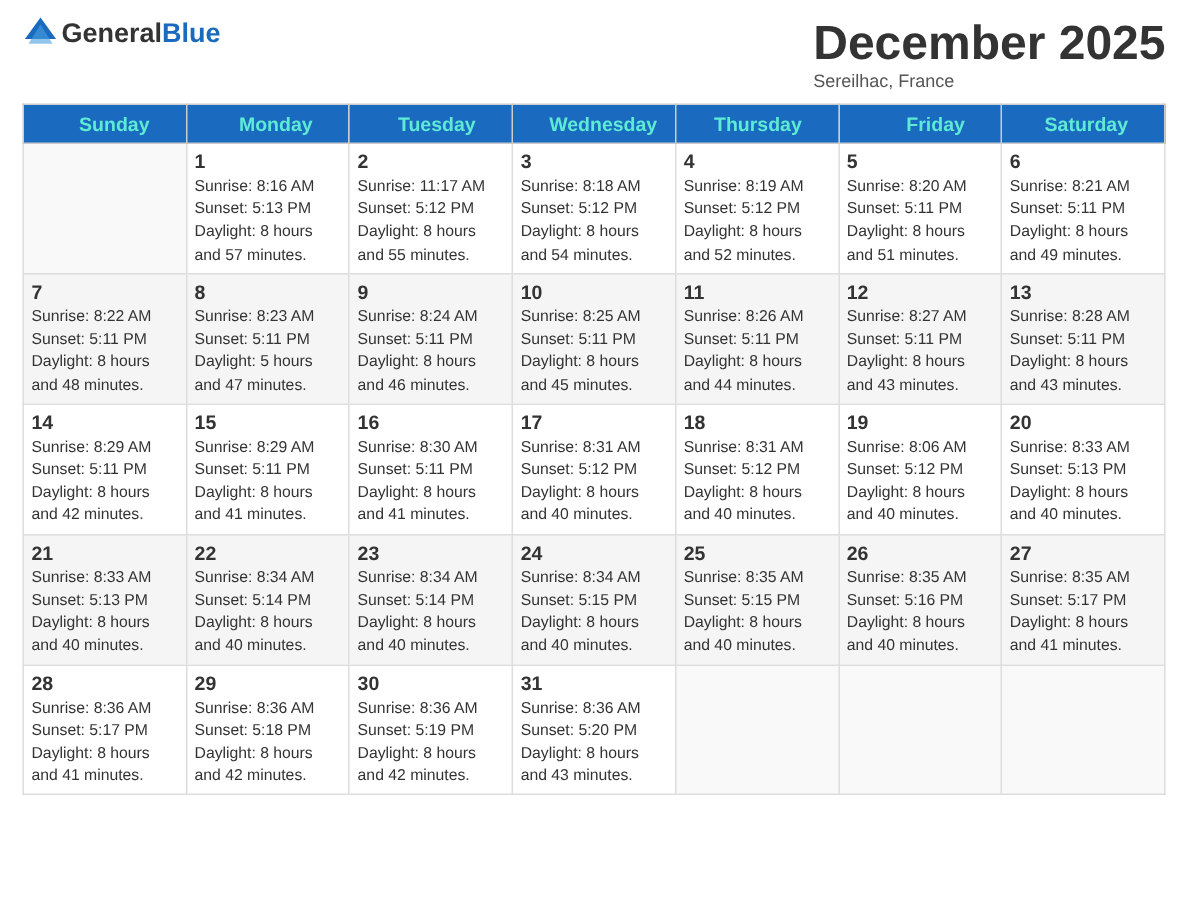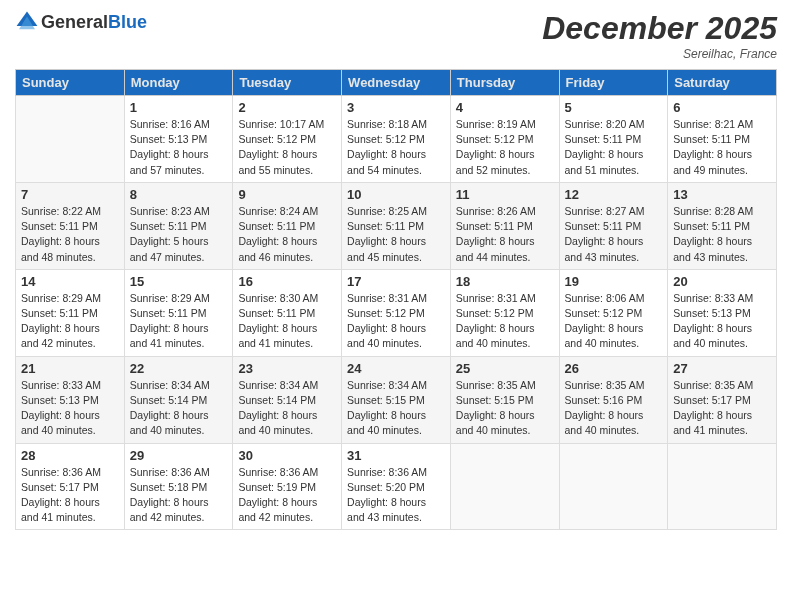--- a/index.html
+++ b/index.html
@@ -25,42 +25,41 @@
     .logo {
       display: flex;
       align-items: center;
     }
     .logo-icon {
       width: 24px;
       height: 24px;
       margin-right: 2px;
     }
     .title-block {
-      text-align: right;
-      font-style: italic;
+      text-align: left;
     }
     .month-title {
       font-size: 32px;
       font-weight: bold;
       color: #333;
     }
     .location {
       font-size: 12px;
       color: #555;
     }
     .calendar {
       width: 100%;
       border-collapse: collapse;
       table-layout: fixed;
     }
     .calendar th {
       background-color: #1a6bbf;
-      color: #e5e5e5;
-      text-align: left;
-      padding: 5px 6px;
+      color: #5eead4;
+      text-align: right;
+      padding: 5px 24px;
       font-size: 13px;
       border: 1px solid #ccc;
     }
     .calendar td {
       border: 1px solid #ddd;
       vertical-align: top;
       padding: 4px 5px;
       font-size: 10.5px;
       color: #333;
       height: 80px;
@@ -122,21 +121,21 @@
           <span class="day-number">1</span>
           <div class="day-info">
             <span>Sunrise: 8:16 AM</span><br>
             <span>Sunset: 5:13 PM</span><br>
             <span>Daylight: 8 hours and 57 minutes.</span>
           </div>
         </td>
           <td>
           <span class="day-number">2</span>
           <div class="day-info">
-            <span>Sunrise: 10:17 AM</span><br>
+            <span>Sunrise: 11:17 AM</span><br>
             <span>Sunset: 5:12 PM</span><br>
             <span>Daylight: 8 hours and 55 minutes.</span>
           </div>
         </td>
           <td>
           <span class="day-number">3</span>
           <div class="day-info">
             <span>Sunrise: 8:18 AM</span><br>
             <span>Sunset: 5:12 PM</span><br>
             <span>Daylight: 8 hours and 54 minutes.</span>

